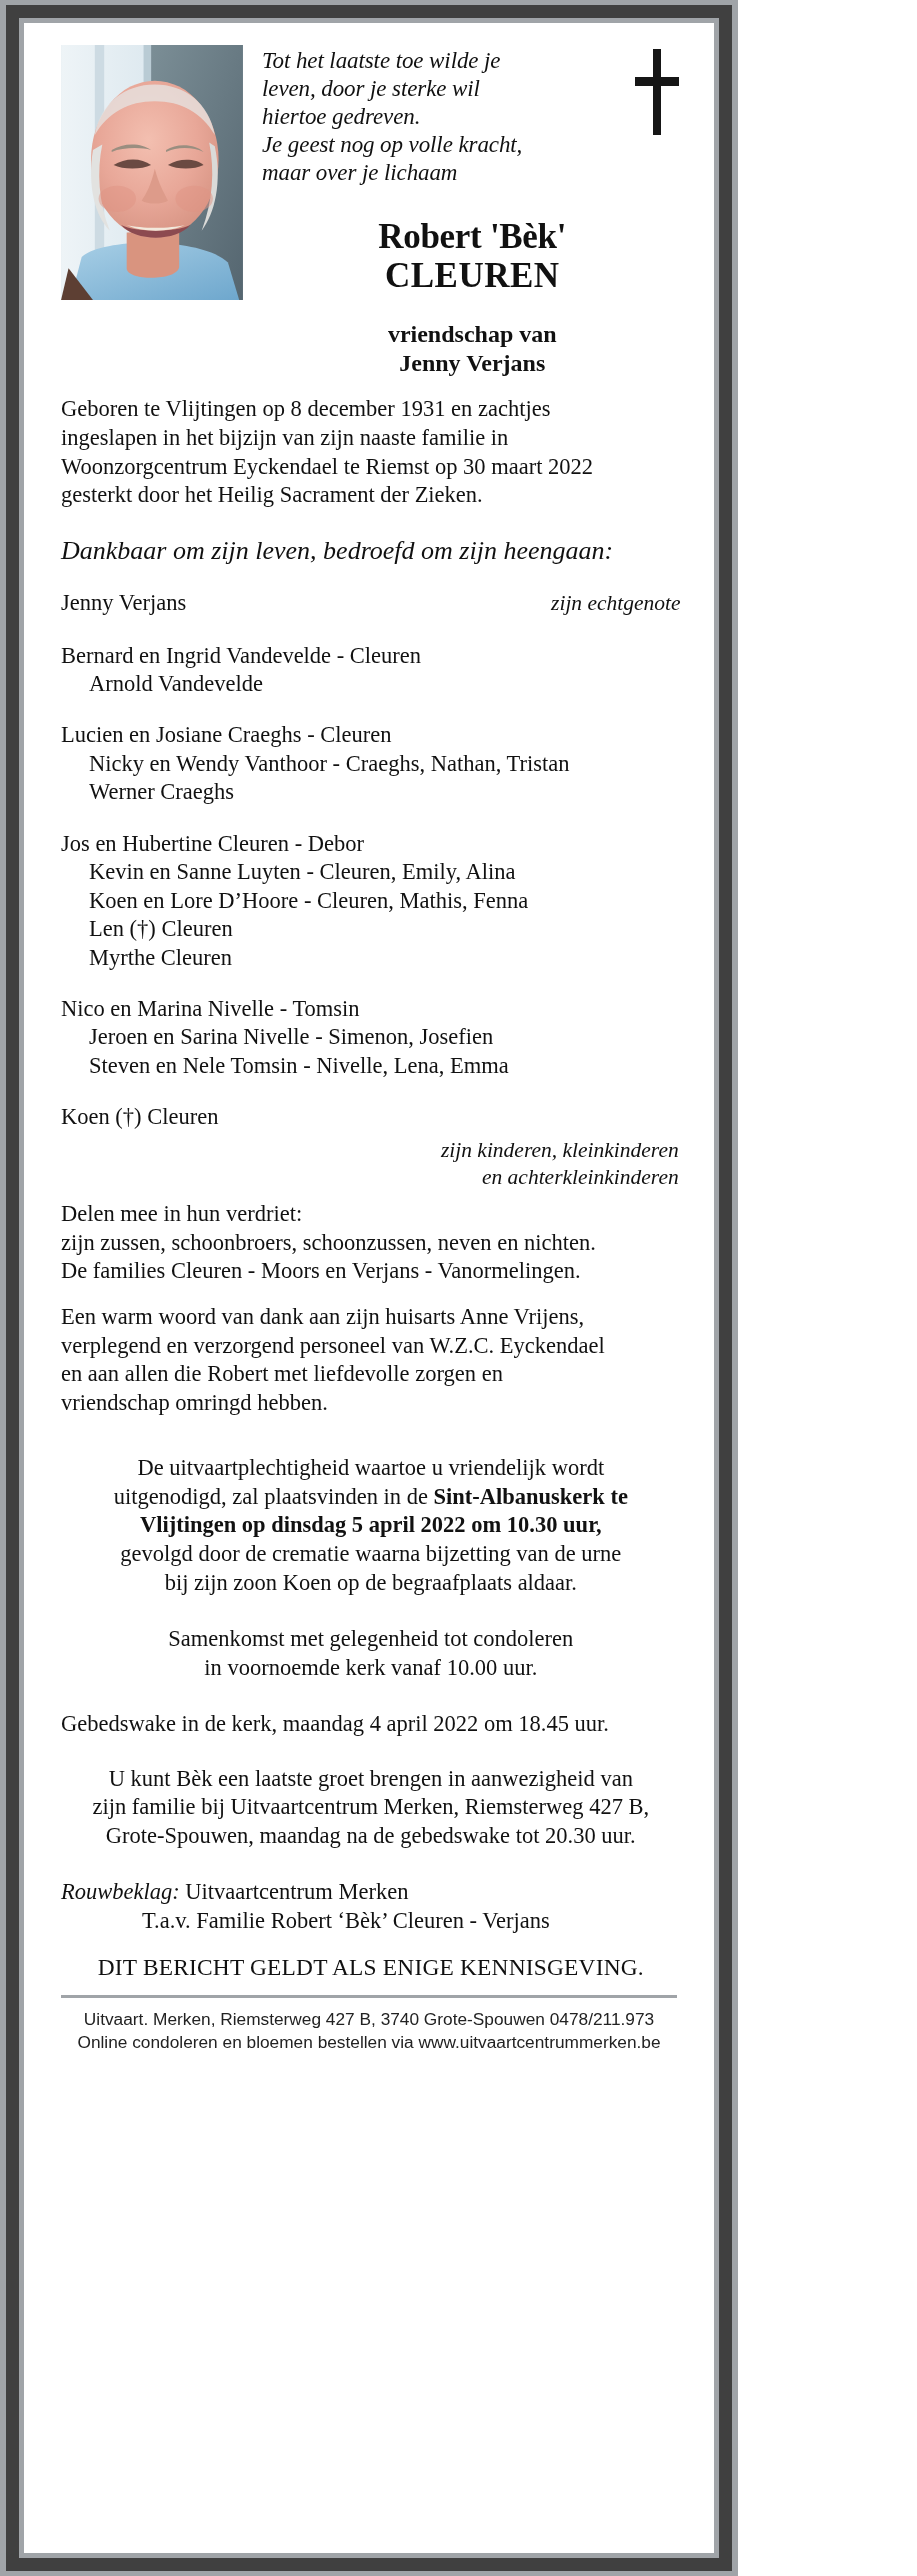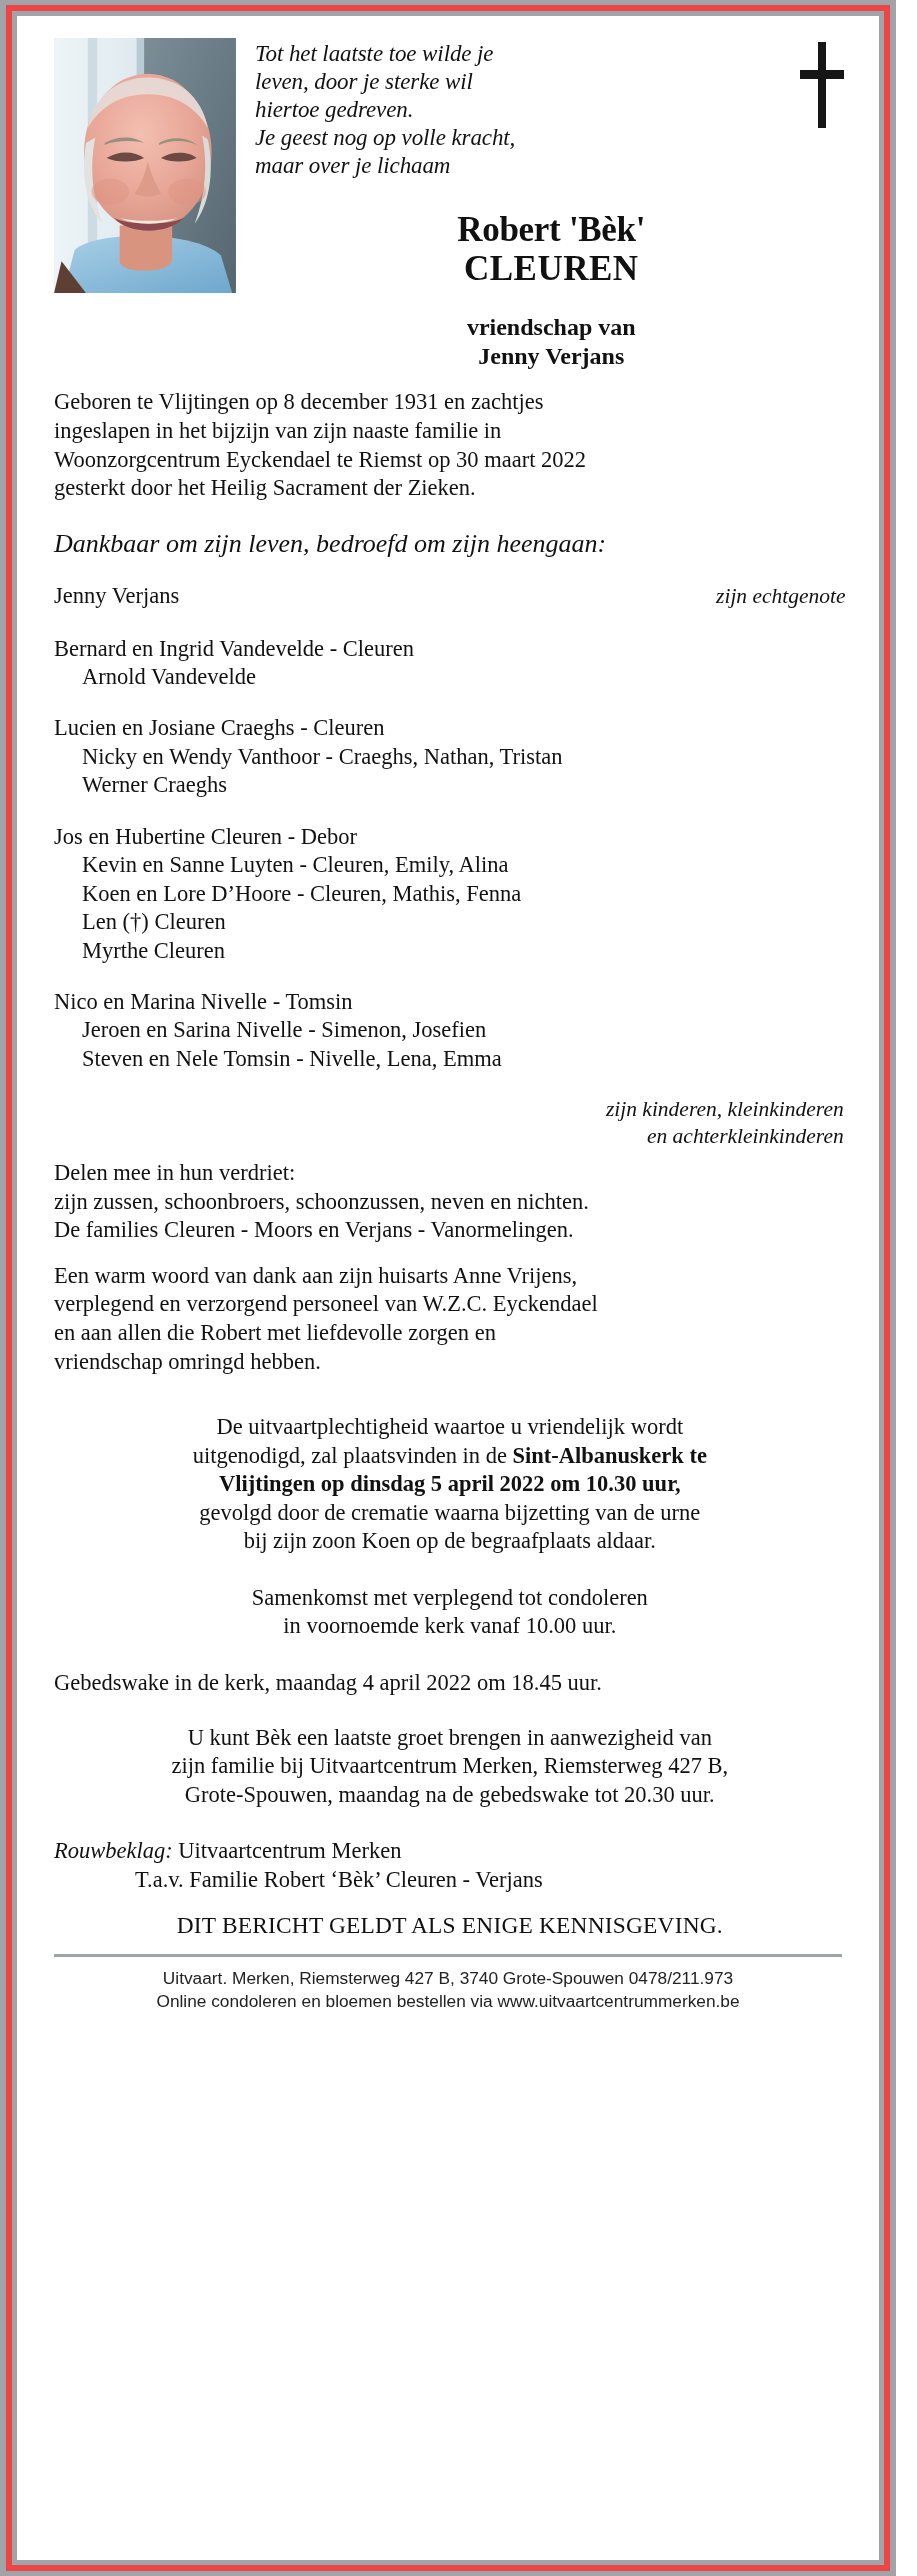--- a/index.html
+++ b/index.html
@@ -12,28 +12,28 @@
     height: 2576px;
     font-family: "Liberation Serif", serif;
     color: #111111;
     overflow: hidden;
   }
 
   
   .obituary-card {
     position: relative;
     box-sizing: border-box;
-    width: 896px;
+    width: 738px;
     height: 2576px;
-    background: #ef4444;
+    background: #404040;
     border-top: 5.6px solid #a0a4a8;
     border-bottom: 5.6px solid #a0a4a8;
     border-left: 6.6px solid #a0a4a8;
     border-right: 6.6px solid #a0a4a8;
-    padding: 6px;
+    padding: 13px;
   }
   .inner-frame {
     box-sizing: border-box;
     width: 100%;
     height: 100%;
     border: 5.6px solid #a0a4a8;
     background: #ffffff;
     padding: 0;
     display: flex;
     flex-direction: column;
@@ -351,20 +351,23 @@
           <div class="sub">Len (†) Cleuren</div>
           <div class="sub">Myrthe Cleuren</div>
         </div>
 
         <div class="family-group">
           <div class="head">Nico en Marina Nivelle - Tomsin</div>
           <div class="sub">Jeroen en Sarina Nivelle - Simenon, Josefien</div>
           <div class="sub">Steven en Nele Tomsin - Nivelle, Lena, Emma</div>
         </div>
 
+        <div class="family-group" style="margin-bottom:3.7px;">
+          <div class="head">Koen (†) Cleuren</div>
+        </div>
 
         <div class="role-right">
           <div>zijn kinderen, kleinkinderen</div>
           <div>en achterkleinkinderen</div>
         </div>
 
         <div class="para">
           <div>Delen mee in hun verdriet:</div>
           <div>zijn zussen, schoonbroers, schoonzussen, neven en nichten.</div>
           <div>De families Cleuren - Moors en Verjans - Vanormelingen.</div>
@@ -379,21 +382,21 @@
 
         <div class="funeral-block">
           <div>De uitvaartplechtigheid waartoe u vriendelijk wordt</div>
           <div><span>uitgenodigd, zal plaatsvinden in de </span><b>Sint-Albanuskerk te</b></div>
           <div><b>Vlijtingen op dinsdag 5 april 2022 om 10.30 uur,</b></div>
           <div>gevolgd door de crematie waarna bijzetting van de urne</div>
           <div>bij zijn zoon Koen op de begraafplaats aldaar.</div>
         </div>
 
         <div class="gathering-block">
-          <div>Samenkomst met verplegend tot condoleren</div>
+          <div>Samenkomst met gelegenheid tot condoleren</div>
           <div>in voornoemde kerk vanaf 10.00 uur.</div>
         </div>
 
         <div class="single-line">Gebedswake in de kerk, maandag 4 april 2022 om 18.45 uur.</div>
 
         <div class="visit-block">
           <div>U kunt Bèk een laatste groet brengen in aanwezigheid van</div>
           <div>zijn familie bij Uitvaartcentrum Merken, Riemsterweg 427 B,</div>
           <div>Grote-Spouwen, maandag na de gebedswake tot 20.30 uur.</div>
         </div>

